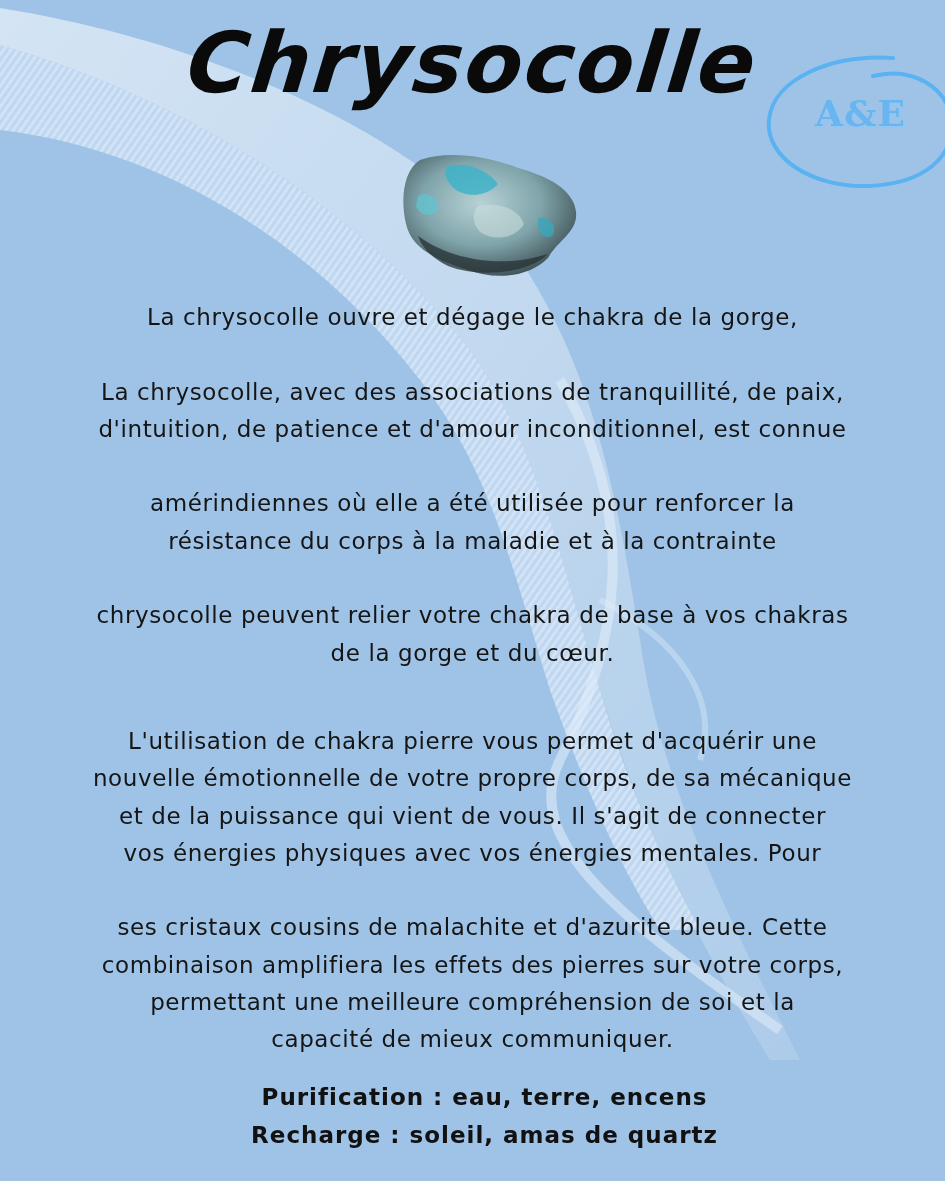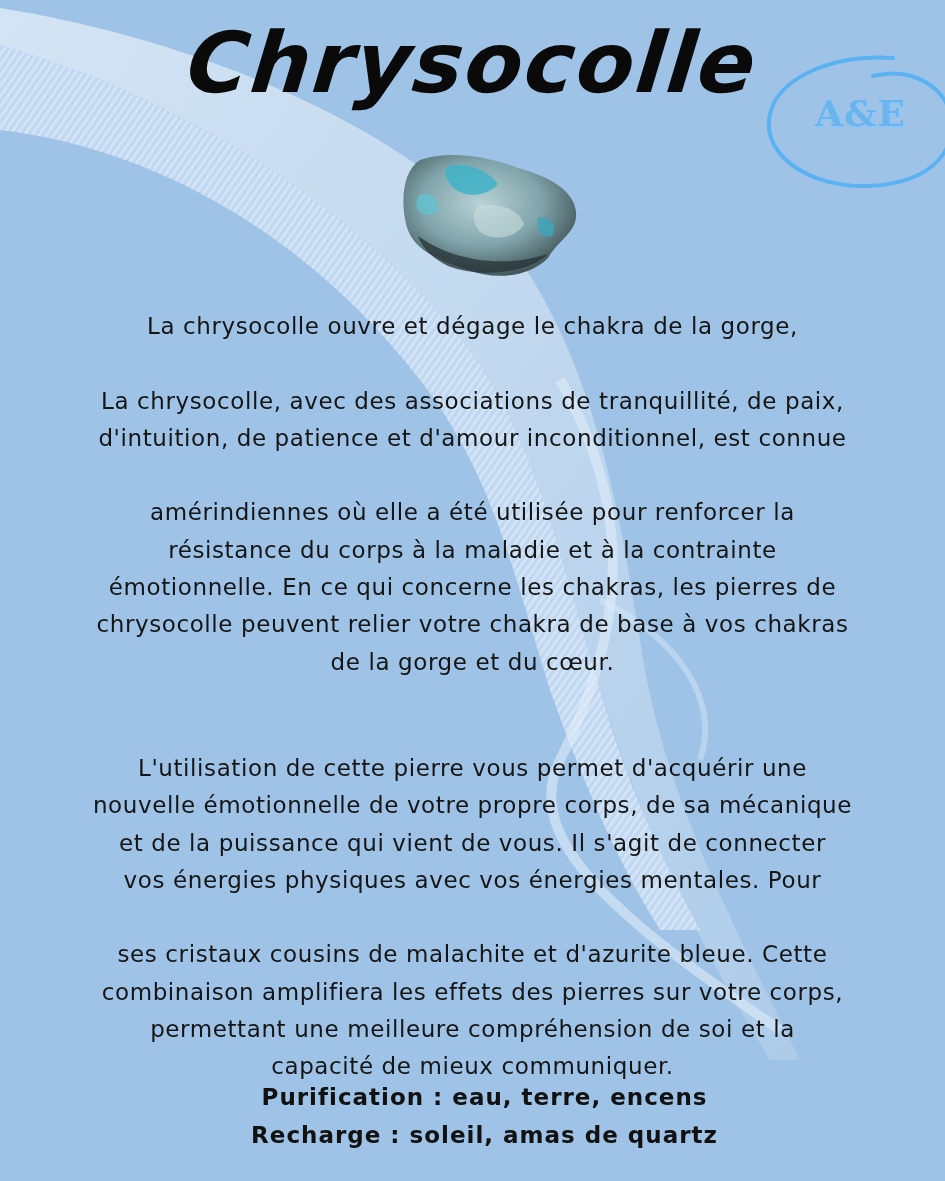--- a/index.html
+++ b/index.html
@@ -31,21 +31,21 @@
     }
     .stone {
       position:absolute; left:398px; top:146px; width:182px; height:136px; z-index:2;
     }
     .body-text {
       position:absolute; left:10px; right:10px; top:292px; z-index:2;
       text-align:center;
       font-size:23px; line-height:37.3px;
       letter-spacing:0.6px; color:#151515;
     }
-    .body-text p { margin:16px; }
+    .body-text p { margin:7px; }
     .gap { height:37px; }
     .footer {
       position:absolute; left:0; right:0; top:1078px; z-index:2;
       text-align:center; font-weight:bold; font-size:23px; line-height:38px;
       letter-spacing:1px; color:#111;padding-left:24px;
     }
   </style>
 </head>
 <body>
 
@@ -93,27 +93,27 @@
 
 <div class="body-text">
   <p>
     <span>La chrysocolle ouvre et dégage le chakra de la gorge,</span><br>
     <br>
     <span>La chrysocolle, avec des associations de tranquillité, de paix,</span><br>
     <span>d'intuition, de patience et d'amour inconditionnel, est connue</span><br>
     <br>
     <span>amérindiennes où elle a été utilisée pour renforcer la</span><br>
     <span>résistance du corps à la maladie et à la contrainte</span><br>
-    <span>émotionnelle. En ce qui concerne les chakras, les pierres de</span><br>
+    <br>
     <span>chrysocolle peuvent relier votre chakra de base à vos chakras</span><br>
     <span>de la gorge et du cœur.</span>
   </p>
   <div class="gap"></div>
   <p>
-    <span>L'utilisation de cette pierre vous permet d'acquérir une</span><br>
+    <span>L'utilisation de chakra pierre vous permet d'acquérir une</span><br>
     <span>nouvelle émotionnelle de votre propre corps, de sa mécanique</span><br>
     <span>et de la puissance qui vient de vous. Il s'agit de connecter</span><br>
     <span>vos énergies physiques avec vos énergies mentales. Pour</span><br>
     <br>
     <span>ses cristaux cousins de malachite et d'azurite bleue. Cette</span><br>
     <span>combinaison amplifiera les effets des pierres sur votre corps,</span><br>
     <span>permettant une meilleure compréhension de soi et la</span><br>
     <span>capacité de mieux communiquer.</span>
   </p>
 </div>

